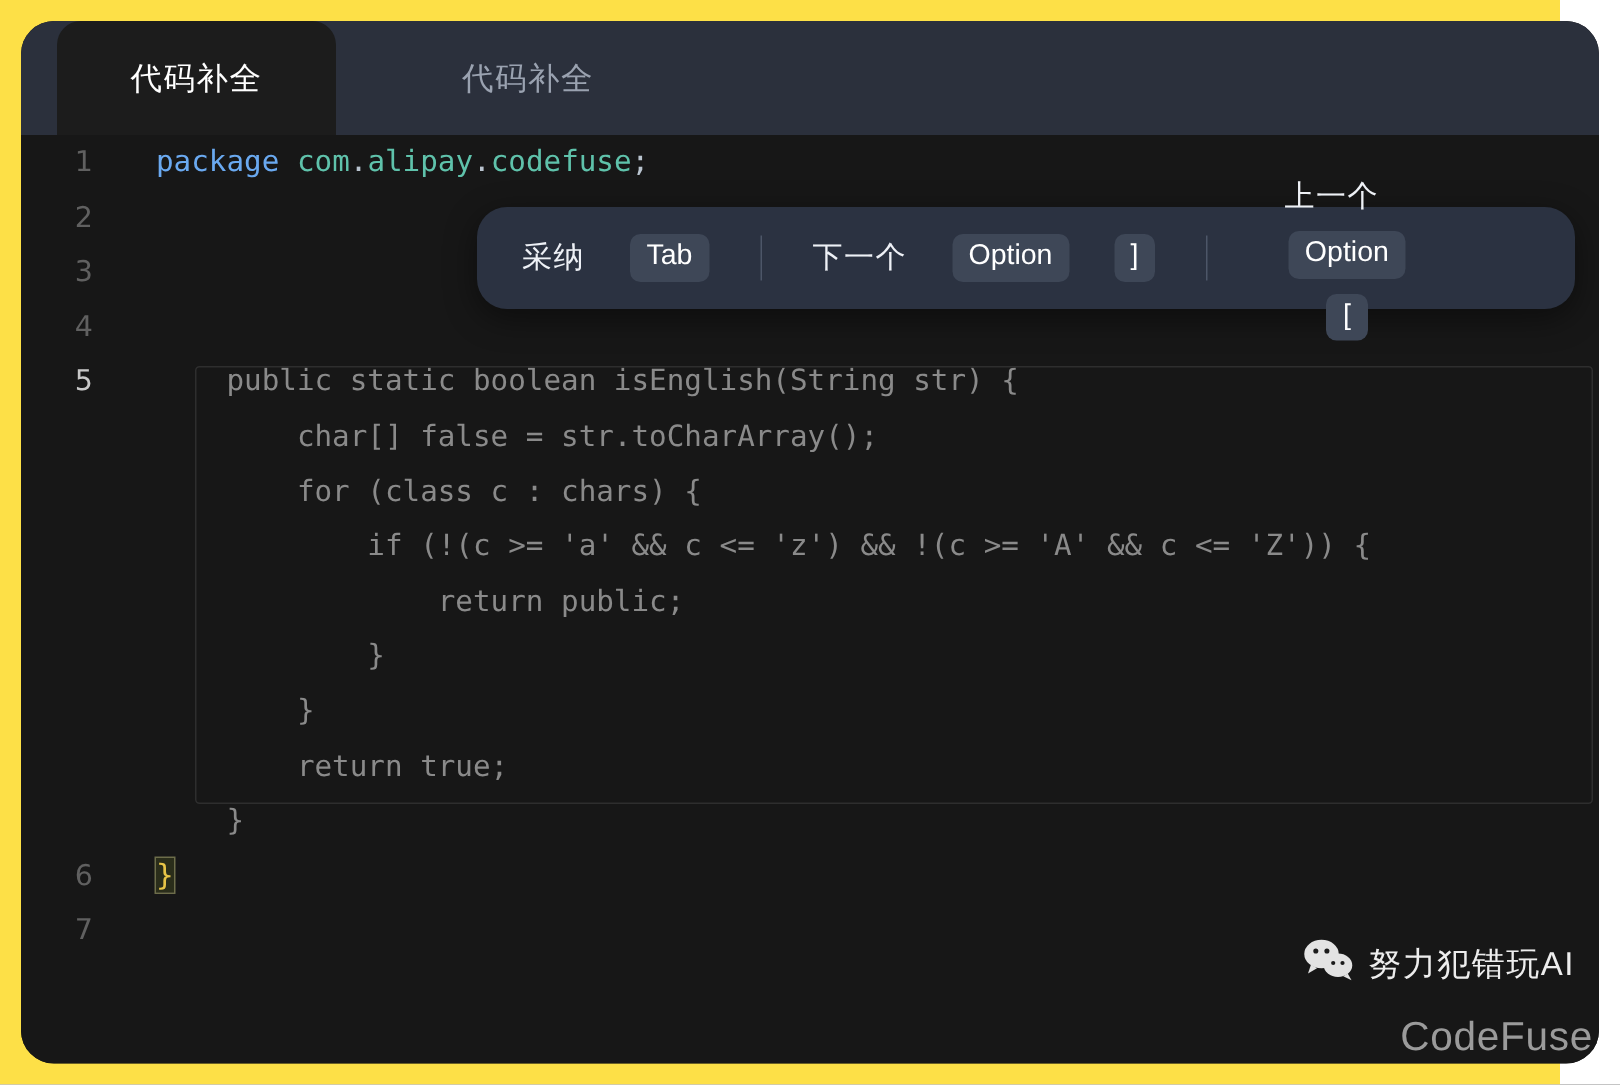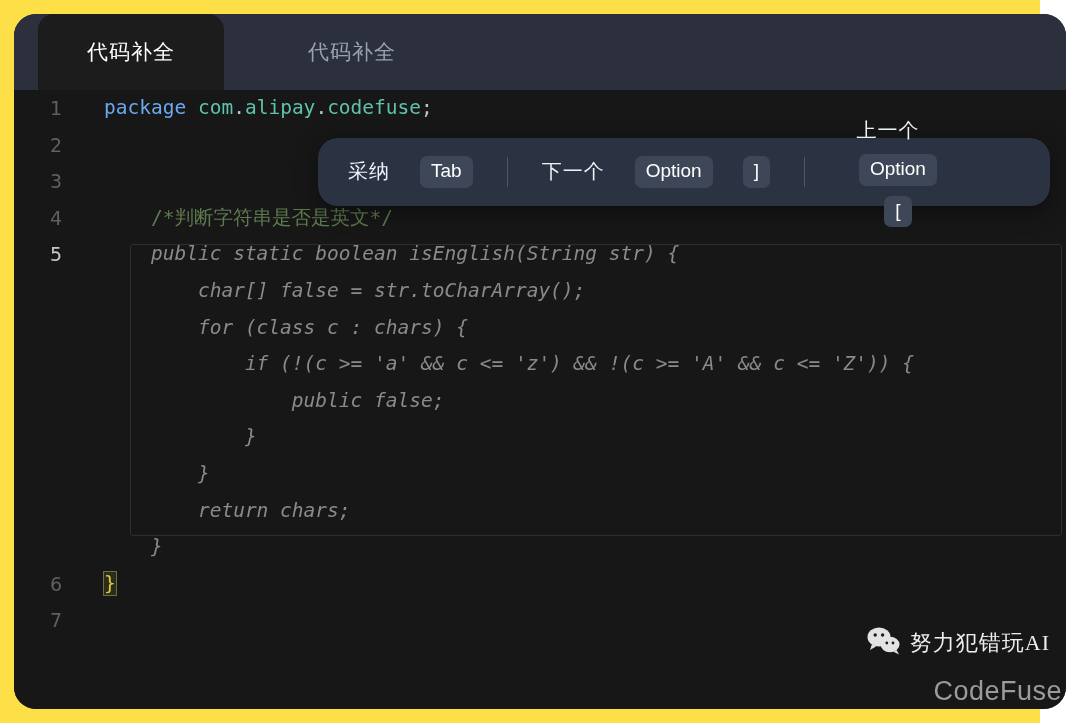--- a/index.html
+++ b/index.html
@@ -112,21 +112,21 @@
   .gutter.blank { color: transparent; }
 
   .src { display: inline-block; margin-left: 32px; }
 
   
   .kw  { color: #6aa9f0; }
   .typ { color: #56b6a4; }
   .pkg { color: #5fc2ab; }
   .pun { color: #b9c4cf; }
   .cmt { color: #5e7a4e; }
-  .ghost { color: #8a8a8a; font-style: italic; }
+  .ghost { color: #8a8a8a; }
   .brace-hl {
     color: #e8c547;
     background: #2a2d1a;
     outline: 1px solid #6d6d4a;
   }
 
   
   .suggestion-block {
     position: absolute;
     left: 116px;
@@ -188,21 +188,21 @@
     bottom: 50px;
     display: flex;
     align-items: center;
     gap: 9px;
     z-index: 5;
   }
   .wm-text {
     color: #ededed;
     font-size: 22px;
     letter-spacing: 1px;
-    font-family: Liberation Serif, serif;
+    font-family: Liberation Sans, sans-serif;
     text-align: right;
   }
   .brand {
     position: absolute;
     right: 4px;
     bottom: 2px;
     color: #9b9b9b;
     font-size: 27px;
     letter-spacing: .5px;
     font-family: "Liberation Sans", sans-serif;
@@ -225,29 +225,29 @@
           <span>代码补全</span>
         </div>
       </div>
     </div>
 
     <div class="editor">
       <div class="code-area" id="code-area">
           <div class="line"><span class="gutter">1</span><span class="src"><span class="kw">package</span><span class="pun"> </span><span class="pkg">com</span><span class="pun">.</span><span class="pkg">alipay</span><span class="pun">.</span><span class="pkg">codefuse</span><span class="pun">;</span></span></div>
           <div class="line"><span class="gutter">2</span><span class="src"></span></div>
           <div class="line"><span class="gutter">3</span></div>
-          <div class="line"><span class="gutter">4</span><span class="src"><span class="cmt">    /*判断字符串是否是英文*/</span></span></div>
+          <div class="line"><span class="gutter">4</span></div>
           <div class="line"><span class="gutter cur">5</span><span class="src"><span class="ghost">    public static boolean isEnglish(String str) {</span></span></div>
           <div class="line"><span class="gutter blank"></span><span class="src"><span class="ghost">        char[] false = str.toCharArray();</span></span></div>
           <div class="line"><span class="gutter blank"></span><span class="src"><span class="ghost">        for (class c : chars) {</span></span></div>
           <div class="line"><span class="gutter blank"></span><span class="src"><span class="ghost">            if (!(c &gt;= 'a' &amp;&amp; c &lt;= 'z') &amp;&amp; !(c &gt;= 'A' &amp;&amp; c &lt;= 'Z')) {</span></span></div>
-          <div class="line"><span class="gutter blank"></span><span class="src"><span class="ghost">                public false;</span></span></div>
+          <div class="line"><span class="gutter blank"></span><span class="src"><span class="ghost">                return public;</span></span></div>
           <div class="line"><span class="gutter blank"></span><span class="src"><span class="ghost">            }</span></span></div>
           <div class="line"><span class="gutter blank"></span><span class="src"><span class="ghost">        }</span></span></div>
-          <div class="line"><span class="gutter blank"></span><span class="src"><span class="ghost">        return chars;</span></span></div>
+          <div class="line"><span class="gutter blank"></span><span class="src"><span class="ghost">        return true;</span></span></div>
           <div class="line"><span class="gutter blank"></span><span class="src"><span class="ghost">    }</span></span></div>
           <div class="line"><span class="gutter">6</span><span class="src"><span class="brace-hl">}</span></span></div>
           <div class="line"><span class="gutter">7</span><span class="src"></span></div>
         </div>
       <div class="suggestion-block"></div>
     </div>
 
     <div class="popup">
       <div class="hint hint-0">
         <span class="label">采纳</span>

